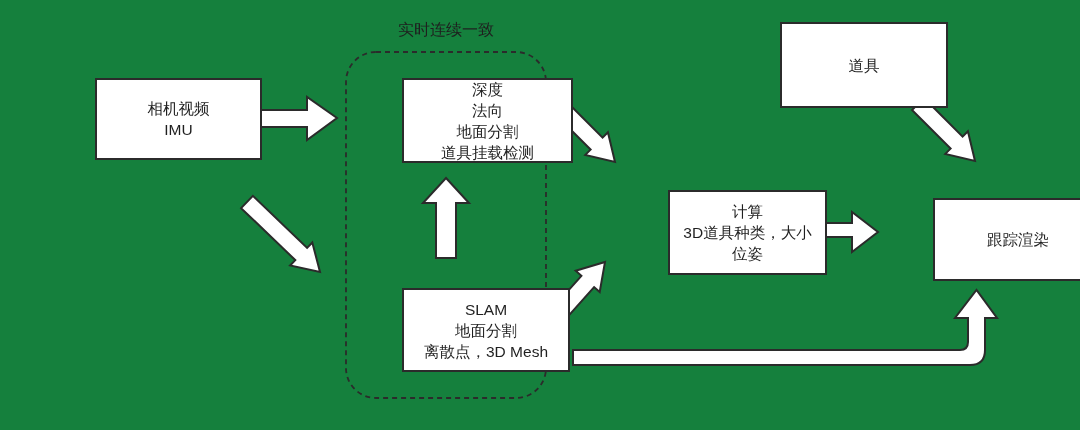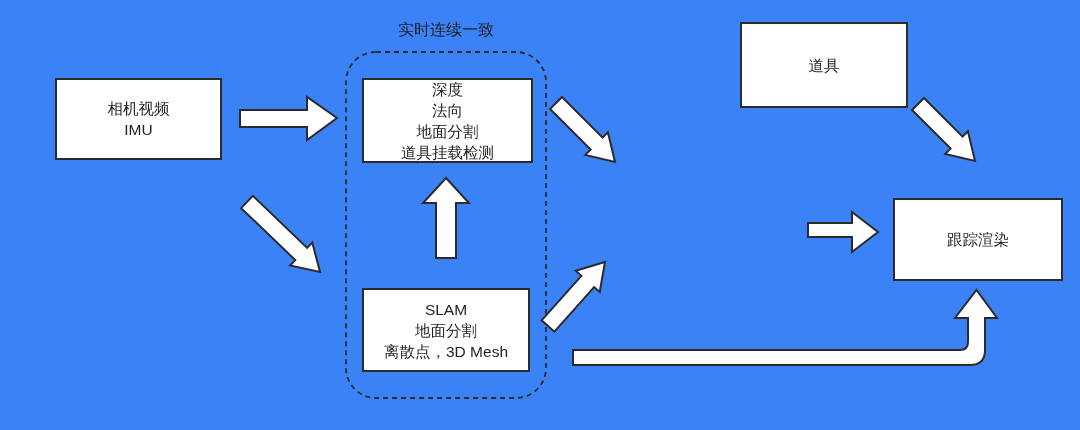--- a/index.html
+++ b/index.html
@@ -5,21 +5,21 @@
   html, body {
     margin: 0;
     padding: 0;
     background: #ffffff;
     font-family: "Liberation Sans", sans-serif;
   }
   .canvas {
     position: relative;
     width: 1080px;
     height: 430px;
-    background: #3b82f6;
+    background: #15803d;
     overflow: hidden;
   }
   .arrows-layer {
     position: absolute;
     left: 0;
     top: 0;
     width: 1080px;
     height: 430px;
   }
   .node {
@@ -28,20 +28,21 @@
     border: 2px solid #2b2b2b;
     background: #ffffff;
     display: flex;
     align-items: center;
     justify-content: center;
     text-align: center;
     white-space: pre;
     font-size: 15.5px;
     line-height: 21px;
     color: #1f1f1f;
+    margin-left: 40px;
   }
   .node-camera     { left: 55px;  top: 78px;  width: 167px; height: 82px; }
   .node-perception { left: 362px; top: 78px;  width: 171px; height: 85px; }
   .node-slam       { left: 362px; top: 288px; width: 168px; height: 84px; }
   .node-prop       { left: 740px; top: 22px;  width: 168px; height: 86px; }
   .node-compute    { left: 628px; top: 190px; width: 159px; height: 85px; }
   .node-render     { left: 893px; top: 198px; width: 170px; height: 83px; }
   .group-label {
     position: absolute;
     left: 346px;
@@ -89,16 +90,19 @@
 
   <div class="node node-camera">相机视频
 IMU</div>
 
   <div class="node node-slam">SLAM
 地面分割
 离散点，3D Mesh</div>
 
   <div class="node node-prop">道具</div>
 
+  <div class="node node-compute">计算
+3D道具种类，大小
+位姿</div>
 
   <div class="node node-render">跟踪渲染</div>
 
 </div>
 
 </body></html>

